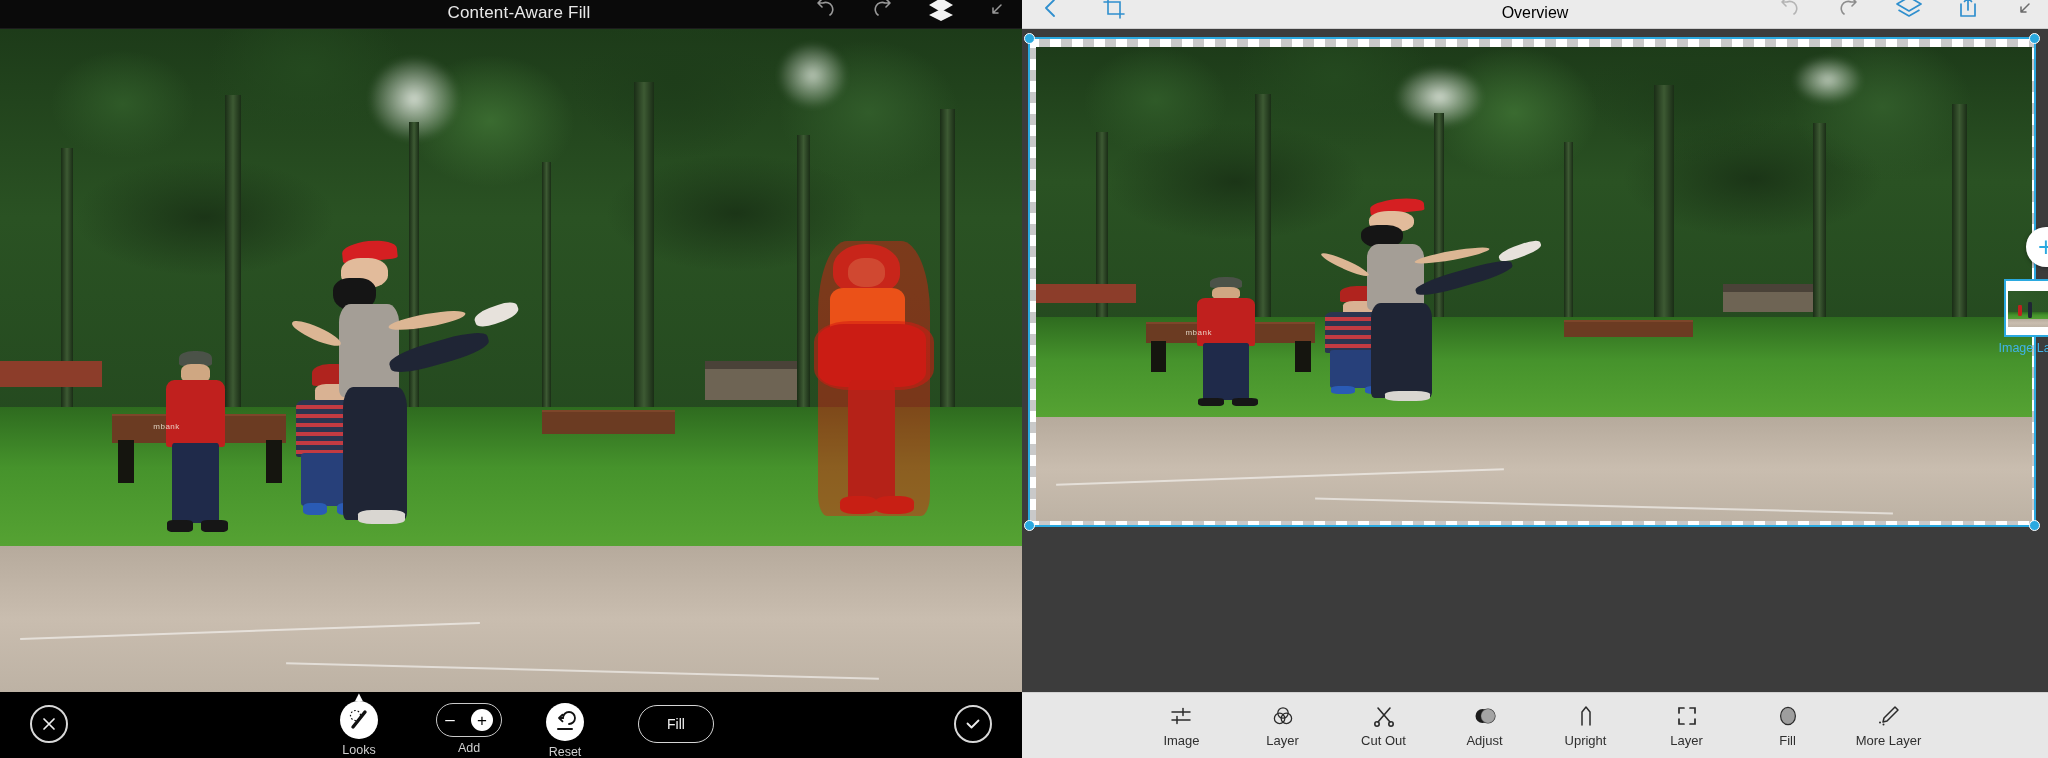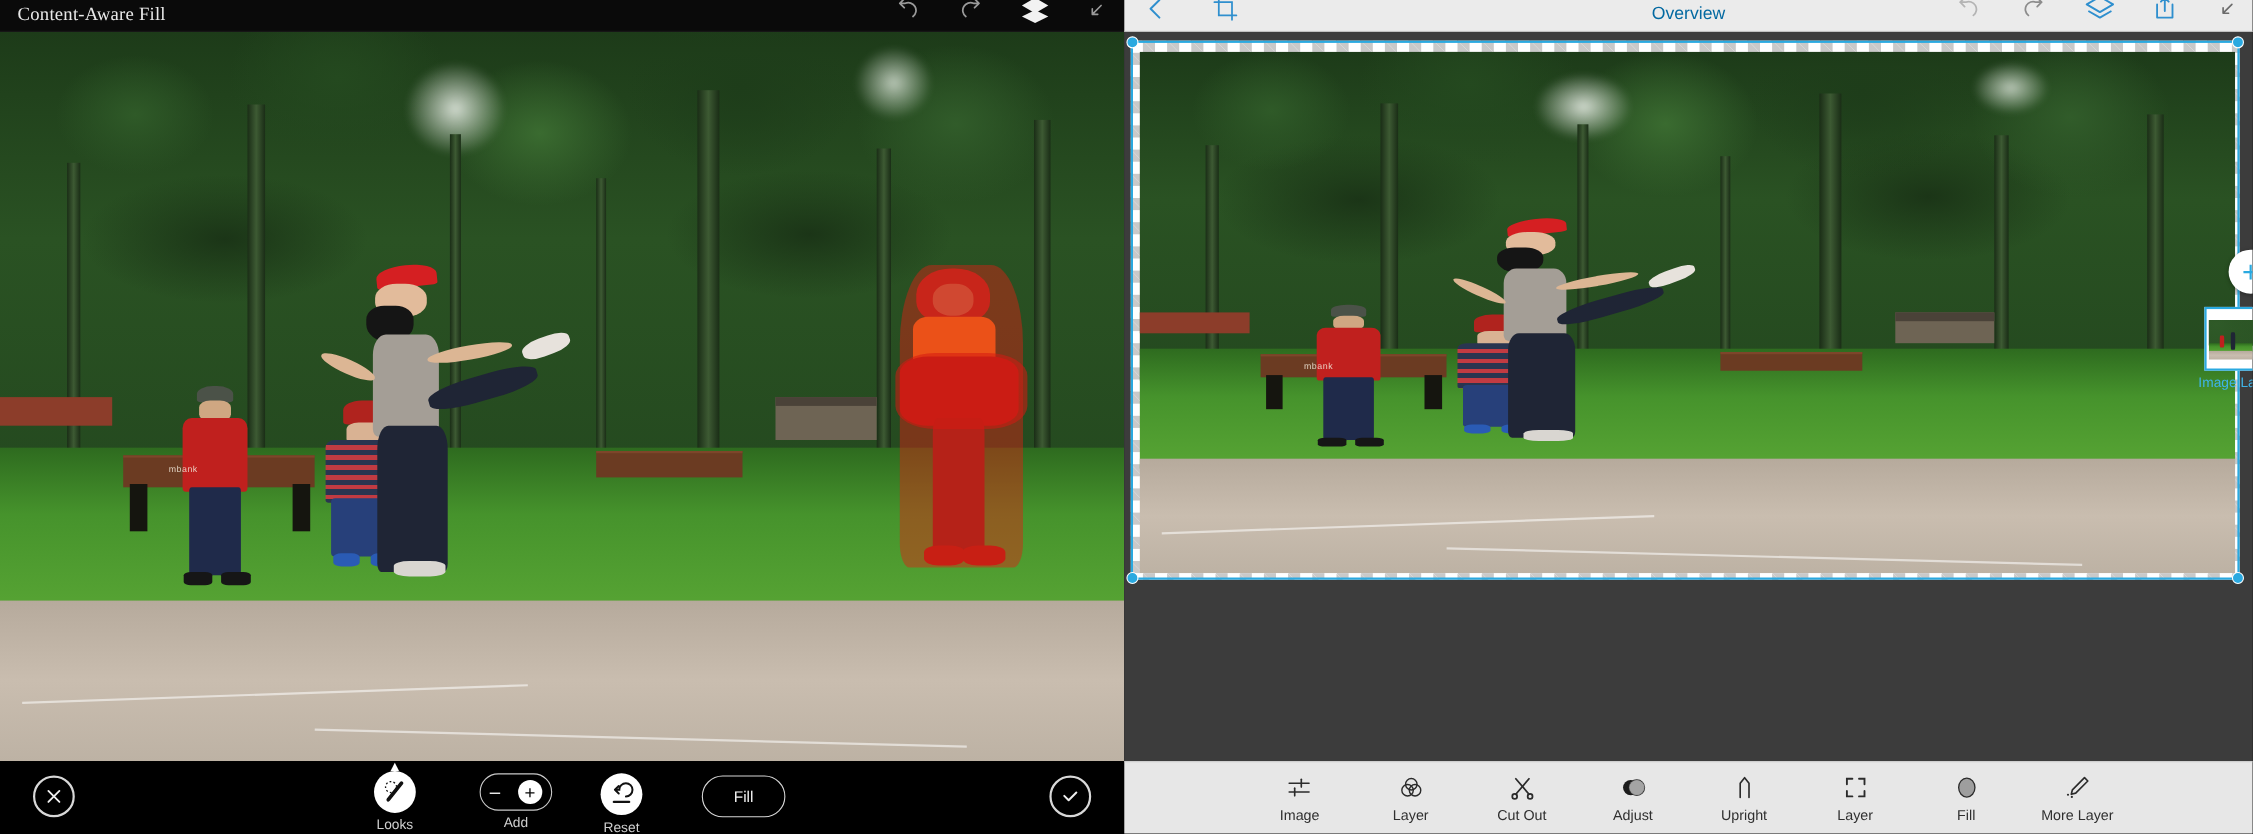--- a/index.html
+++ b/index.html
@@ -21,23 +21,23 @@
     overflow: hidden;
   }
   .l-topbar {
     position: absolute; top: 0; left: 0; width: 1022px; height: 29px;
     background: #0a0a0a;
     display: flex; align-items: center;
     border-bottom: 1px solid #1c1c1c;
   }
   .l-title {
     position: absolute; left: 0; right: 0; top: 3px;
-    text-align: left;
+    text-align: center;
     color: #e8e8e8; font-size: 17px; letter-spacing: .2px;
-    font-family: Liberation Serif, serif;
+    font-family: Liberation Sans, sans-serif;
     padding-left: 16px;
   }
   .l-top-icons {
     position: absolute; right: 12px; top: -6px;
     display: flex; align-items: center; gap: 28px;
   }
   .l-top-icons svg { display: block; }
 
   .l-canvas {
     position: absolute; top: 29px; left: 0;
@@ -106,21 +106,21 @@
     background: #3c3c3c;
     overflow: hidden;
   }
   .r-topbar {
     position: absolute; top: 0; left: 0; width: 1026px; height: 29px;
     background: #ebebeb;
     border-bottom: 1px solid #cfcfcf;
   }
   .r-title {
     position: absolute; left: 0; right: 0; top: 4px; text-align: center;
-    color: #0369a1; font-size: 16px;
+    color: #000000; font-size: 16px;
   }
   .r-left-icons {
     position: absolute; left: 14px; top: -7px;
     display: flex; align-items: center; gap: 34px;
   }
   .r-right-icons {
     position: absolute; right: 10px; top: -7px;
     display: flex; align-items: center; gap: 30px;
   }
   .r-canvas {

